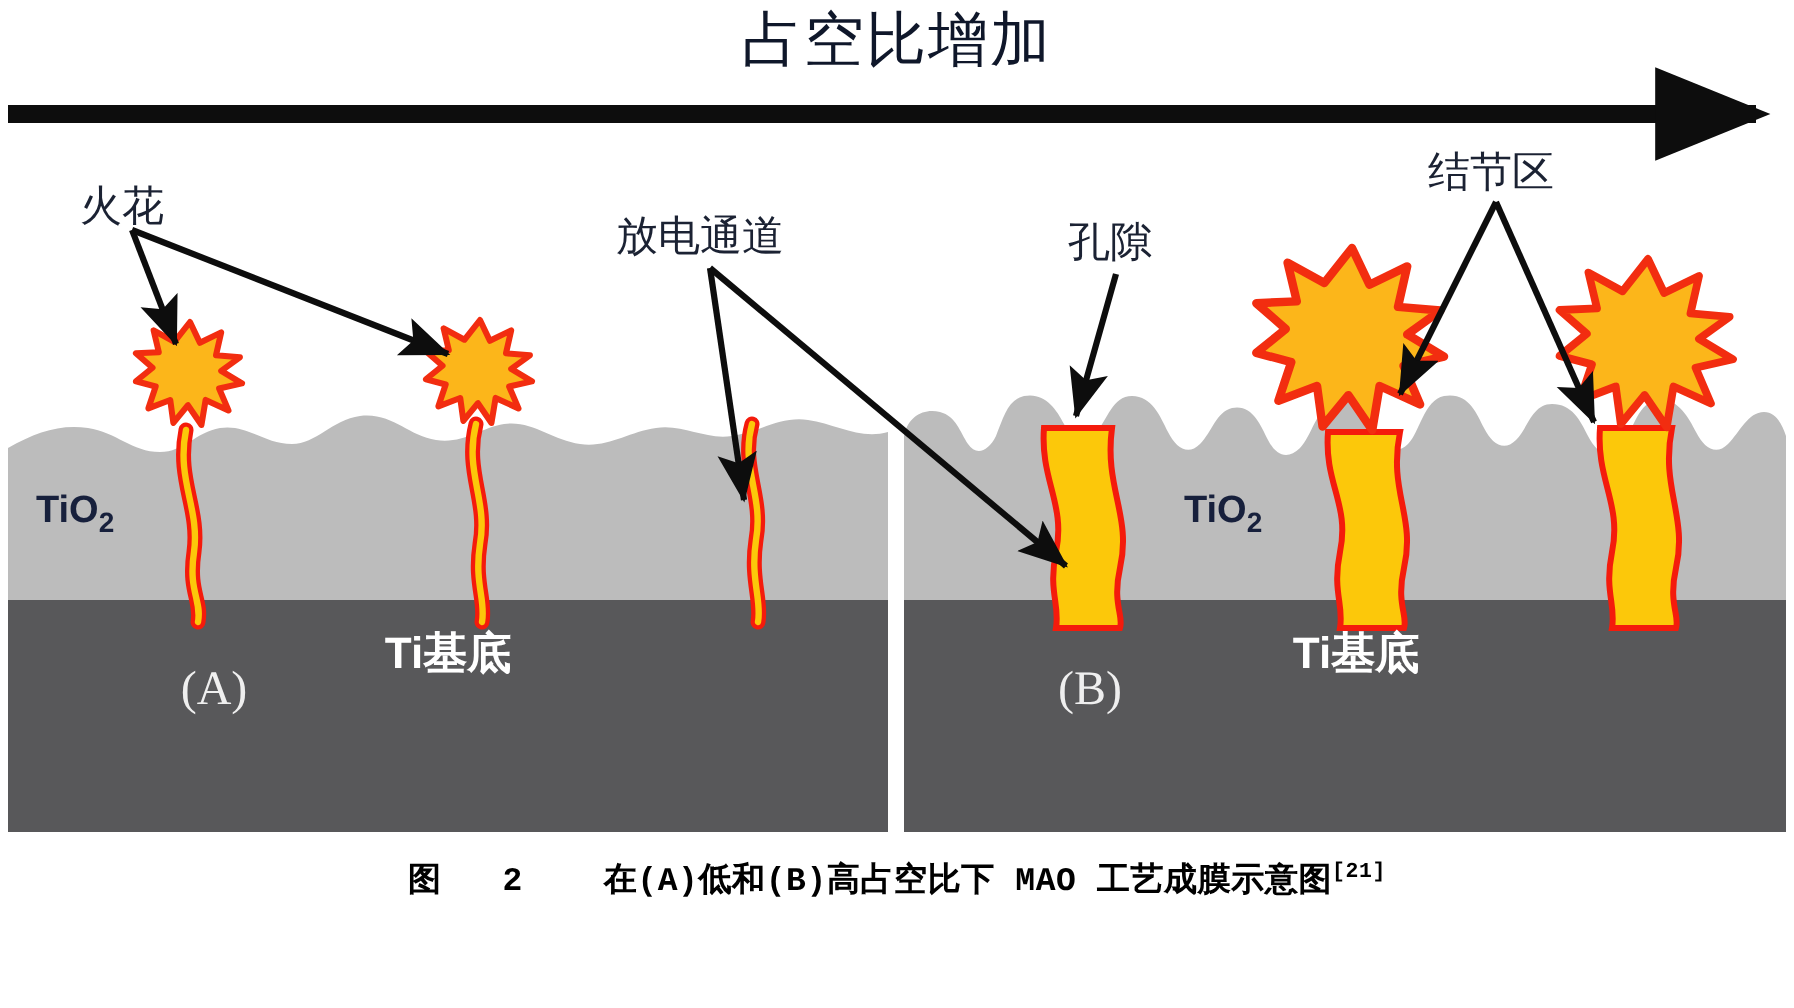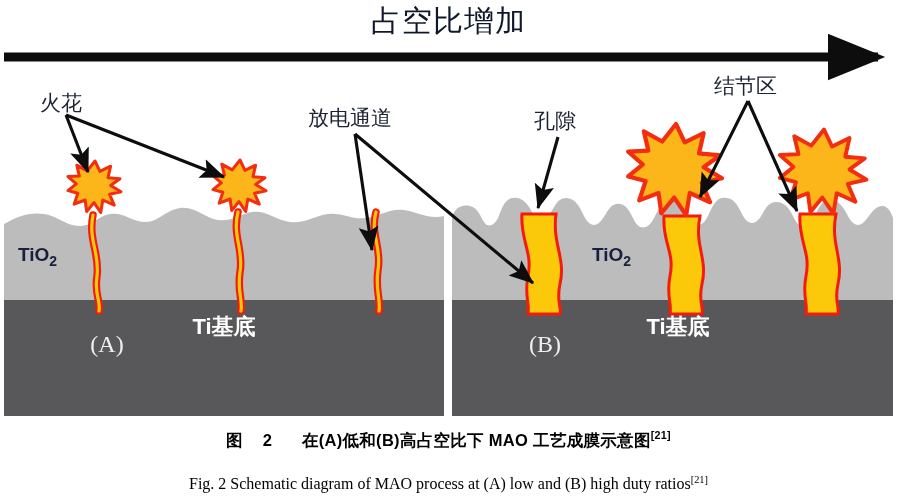--- a/index.html
+++ b/index.html
@@ -45,21 +45,21 @@
     height: 430px;
   }
 
   
   .caption-zh {
     position: absolute;
     left: 0;
     top: 429px;
     width: 897px;
     text-align: center;
-    font-family: Liberation Sans, sans-serif;
+    font-family: Liberation Mono, monospace;
     font-size: 16.5px;
     font-weight: bold;
     color: #000000;
     letter-spacing: 0.3px;
   }
   .caption-en {
     position: absolute;
     left: 0;
     top: 474px;
     width: 897px;
@@ -242,17 +242,14 @@
   </svg>
 
   <div class="caption-zh">
     <span>图</span>
     <span class="cap-gap"></span>
     <span>2</span>
     <span class="cap-gap"></span><span class="cap-gap"></span>
     <span>在(A)低和(B)高占空比下 MAO 工艺成膜示意图</span><span class="sup">[21]</span>
   </div>
 
-  <div class="caption-en">
-    <span>Fig. 2 Schematic diagram of MAO process at (A) low and (B) high duty ratios</span><span class="sup">[21]</span>
-  </div>
 
 </div>
 
 </body></html>

